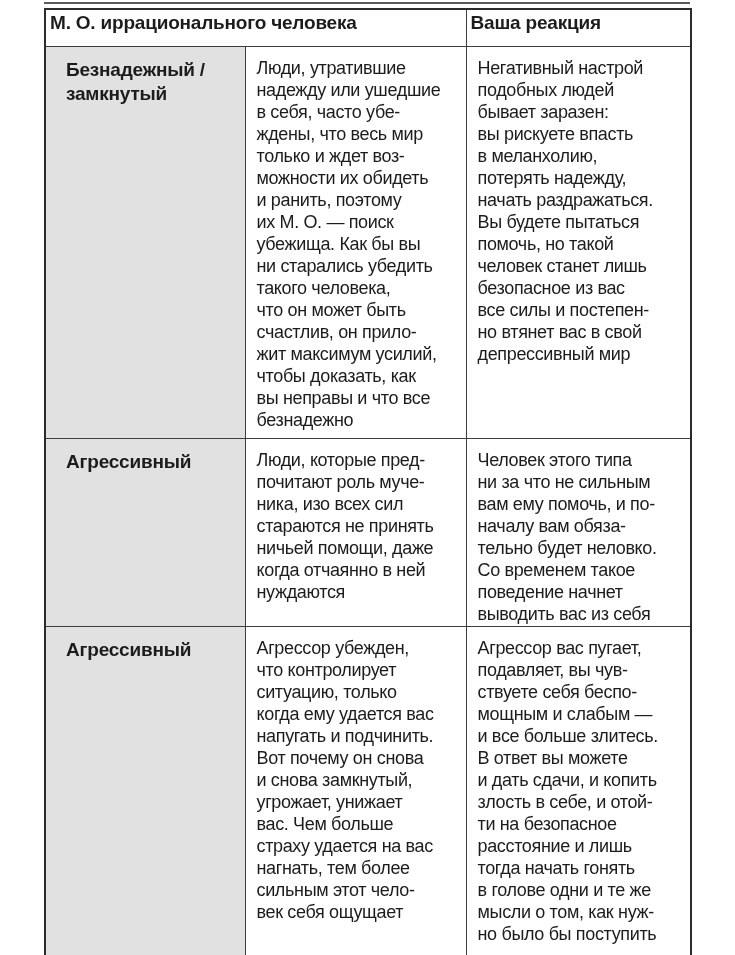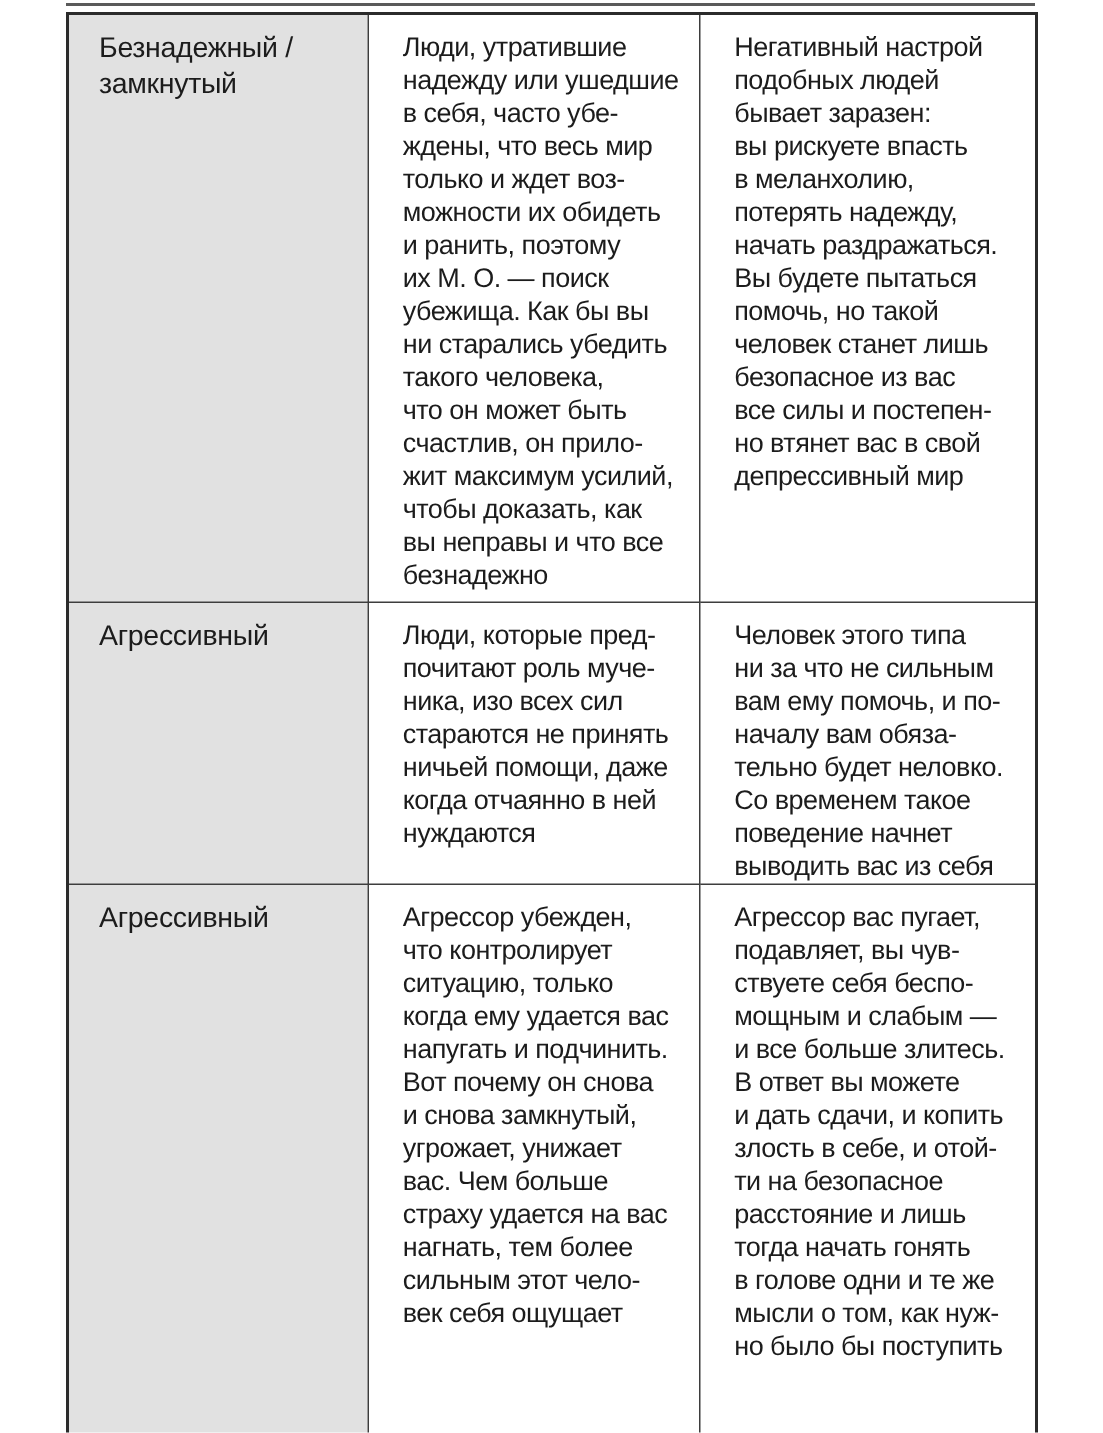--- a/index.html
+++ b/index.html
@@ -40,32 +40,32 @@
     letter-spacing: -0.2px;
     text-align: center;
     vertical-align: middle;
     background: #ffffff;
     padding: 2px 4px;
   }
 
   td.cat {
     background: #e1e1e1;
     font-size: 19px;
-    font-weight: normal;
+    font-weight: bold;
     line-height: 24px;
     letter-spacing: -0.2px;
     padding: 11px 8px 0 20px;
     white-space: pre-line;
   }
   td.txt {
     background: #ffffff;
     font-size: 18px;
     line-height: 22px;
     letter-spacing: -0.35px;
-    padding: 10px 4px 0 23px;
+    padding: 10px 4px 0 11px;
     white-space: pre-line;
   }
 
   tr.r1 td { height: 392px; }
   tr.r2 td { height: 188px; }
   tr.r3 td { height: 406px; }
 </style>
 </head>
 <body>
 
@@ -74,20 +74,24 @@
   <div class="top-rule"></div>
 
   <table class="cmp">
     <colgroup>
       <col style="width:200px">
       <col style="width:221px">
       <col style="width:225px">
     </colgroup>
 
     <tbody>
+        <tr>
+      <th class="hdr" colspan="2">М. О. иррационального человека</th>
+      <th class="hdr">Ваша реакция</th>
+    </tr>
 
     <tr class="r1">
       <td class="cat">Безнадежный /
 замкнутый</td>
       <td class="txt">Люди, утратившие
 надежду или ушедшие
 в себя, часто убе-
 ждены, что весь мир
 только и ждет воз-
 можности их обидеть

